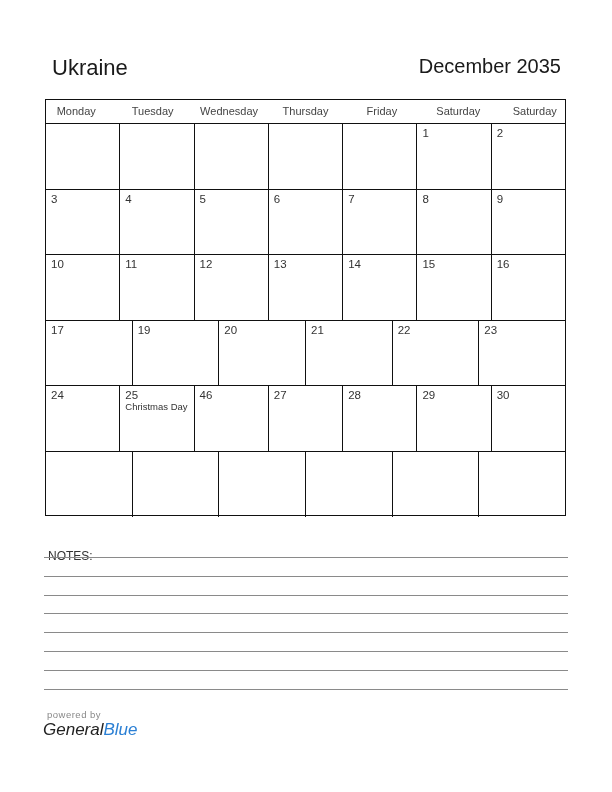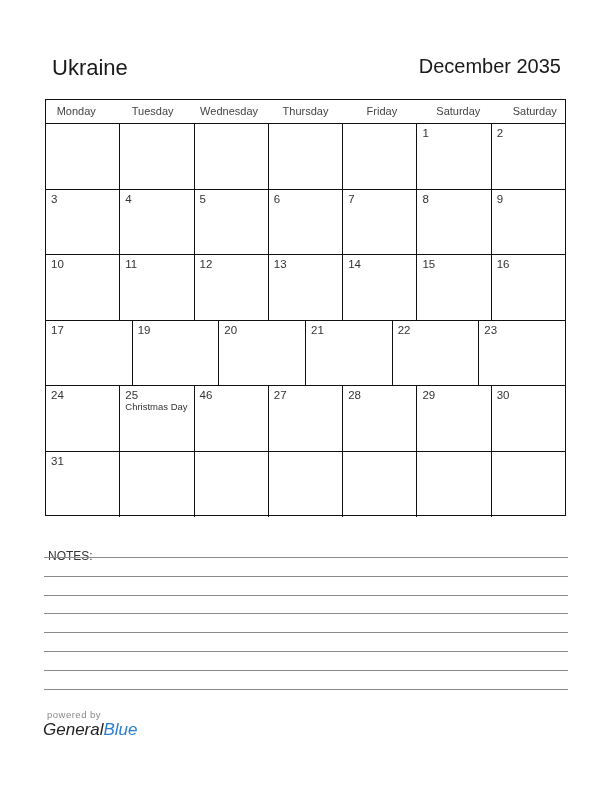--- a/index.html
+++ b/index.html
@@ -146,23 +146,20 @@
         </div>
         <div class="cell">
           <span class="num">29</span>
         </div>
         <div class="cell">
           <span class="num">30</span>
         </div>
       </div>
       <div class="row">
         <div class="cell">
-          <span class="num">31</span>
-        </div>
-        <div class="cell">
           <span class="num"></span>
         </div>
         <div class="cell">
           <span class="num"></span>
         </div>
         <div class="cell">
           <span class="num"></span>
         </div>
         <div class="cell">
           <span class="num"></span>

